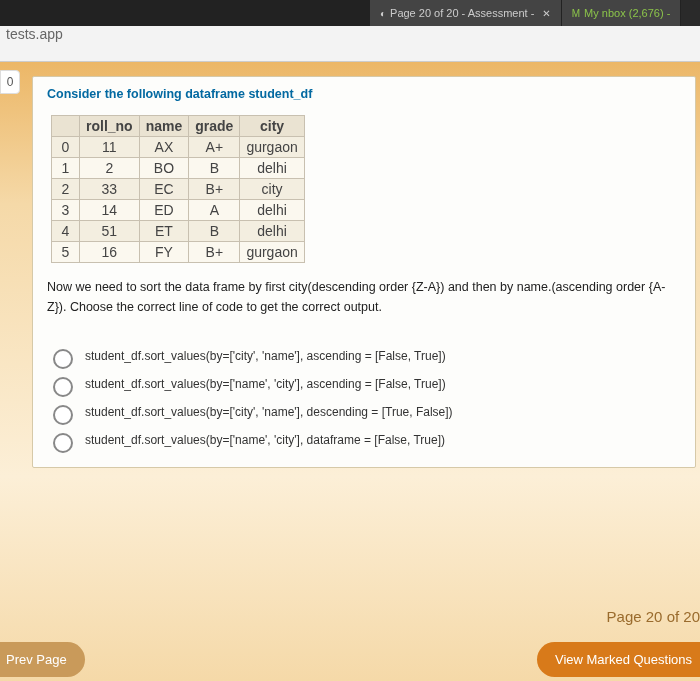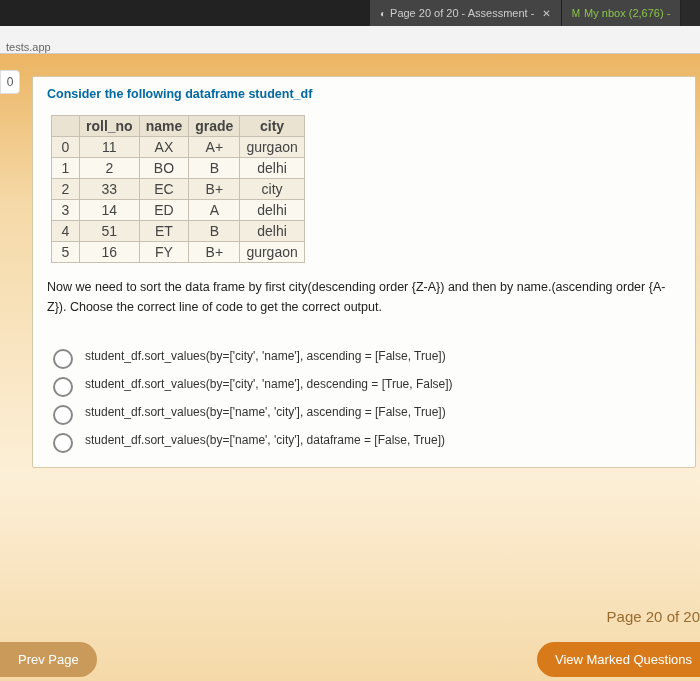--- a/index.html
+++ b/index.html
@@ -29,26 +29,26 @@
     font-size: 11px;
     background: #444;
     border-right: 1px solid #222;
     white-space: nowrap;
   }
   .tab.dark { background: #333; }
   .tab.green { color: #8bc34a; }
   .tab-icon { margin-right: 4px; font-size: 10px; }
   .addr {
     background: #f3f3f3;
-    height: 28px;
+    height: 36px;
     padding: 0 6px;
-    font-size: 11px;
+    font-size: 14px;
     color: #666;
     display: flex;
-    align-items: flex-end;
+    align-items: flex-start;
     border-bottom: 1px solid #ccc;
   }
   .sidebarnum {
     position: absolute;
     left: 0;
     top: 70px;
     width: 20px;
     height: 24px;
     background: #fff;
     color: #555;
@@ -141,21 +141,21 @@
   }
   .btn {
     padding: 10px 18px;
     color: #fff;
     font-size: 13px;
     border-radius: 4px;
   }
   .btn.prev {
     background: #c99a5a;
     border-radius: 0 18px 18px 0;
-    padding-left: 18px;
+    padding-left: 6px;
   }
   .btn.marked {
     background: #d87a1a;
     border-radius: 18px 0 0 18px;
     padding-right: 8px;
   }
   .close-x { margin-left: 8px; font-size: 10px; }
 </style>
 </head>
 <body>
@@ -242,25 +242,25 @@
 
   <div class="gap"></div>
 
   <div class="options">
     <div class="opt">
       <div class="radio"></div>
       <div class="opt-text">student_df.sort_values(by=['city', 'name'], ascending = [False, True])</div>
     </div>
     <div class="opt">
       <div class="radio"></div>
+      <div class="opt-text">student_df.sort_values(by=['name', 'city'], ascending = [False, True])</div>
+    </div>
+    <div class="opt">
+      <div class="radio"></div>
       <div class="opt-text">student_df.sort_values(by=['city', 'name'], descending = [True, False])</div>
-    </div>
-    <div class="opt">
-      <div class="radio"></div>
-      <div class="opt-text">student_df.sort_values(by=['name', 'city'], ascending = [False, True])</div>
     </div>
     <div class="opt">
       <div class="radio"></div>
       <div class="opt-text">student_df.sort_values(by=['name', 'city'], dataframe = [False, True])</div>
     </div>
   </div>
 </div>
 
 <div class="pagenum">Page 20 of 20</div>
 

